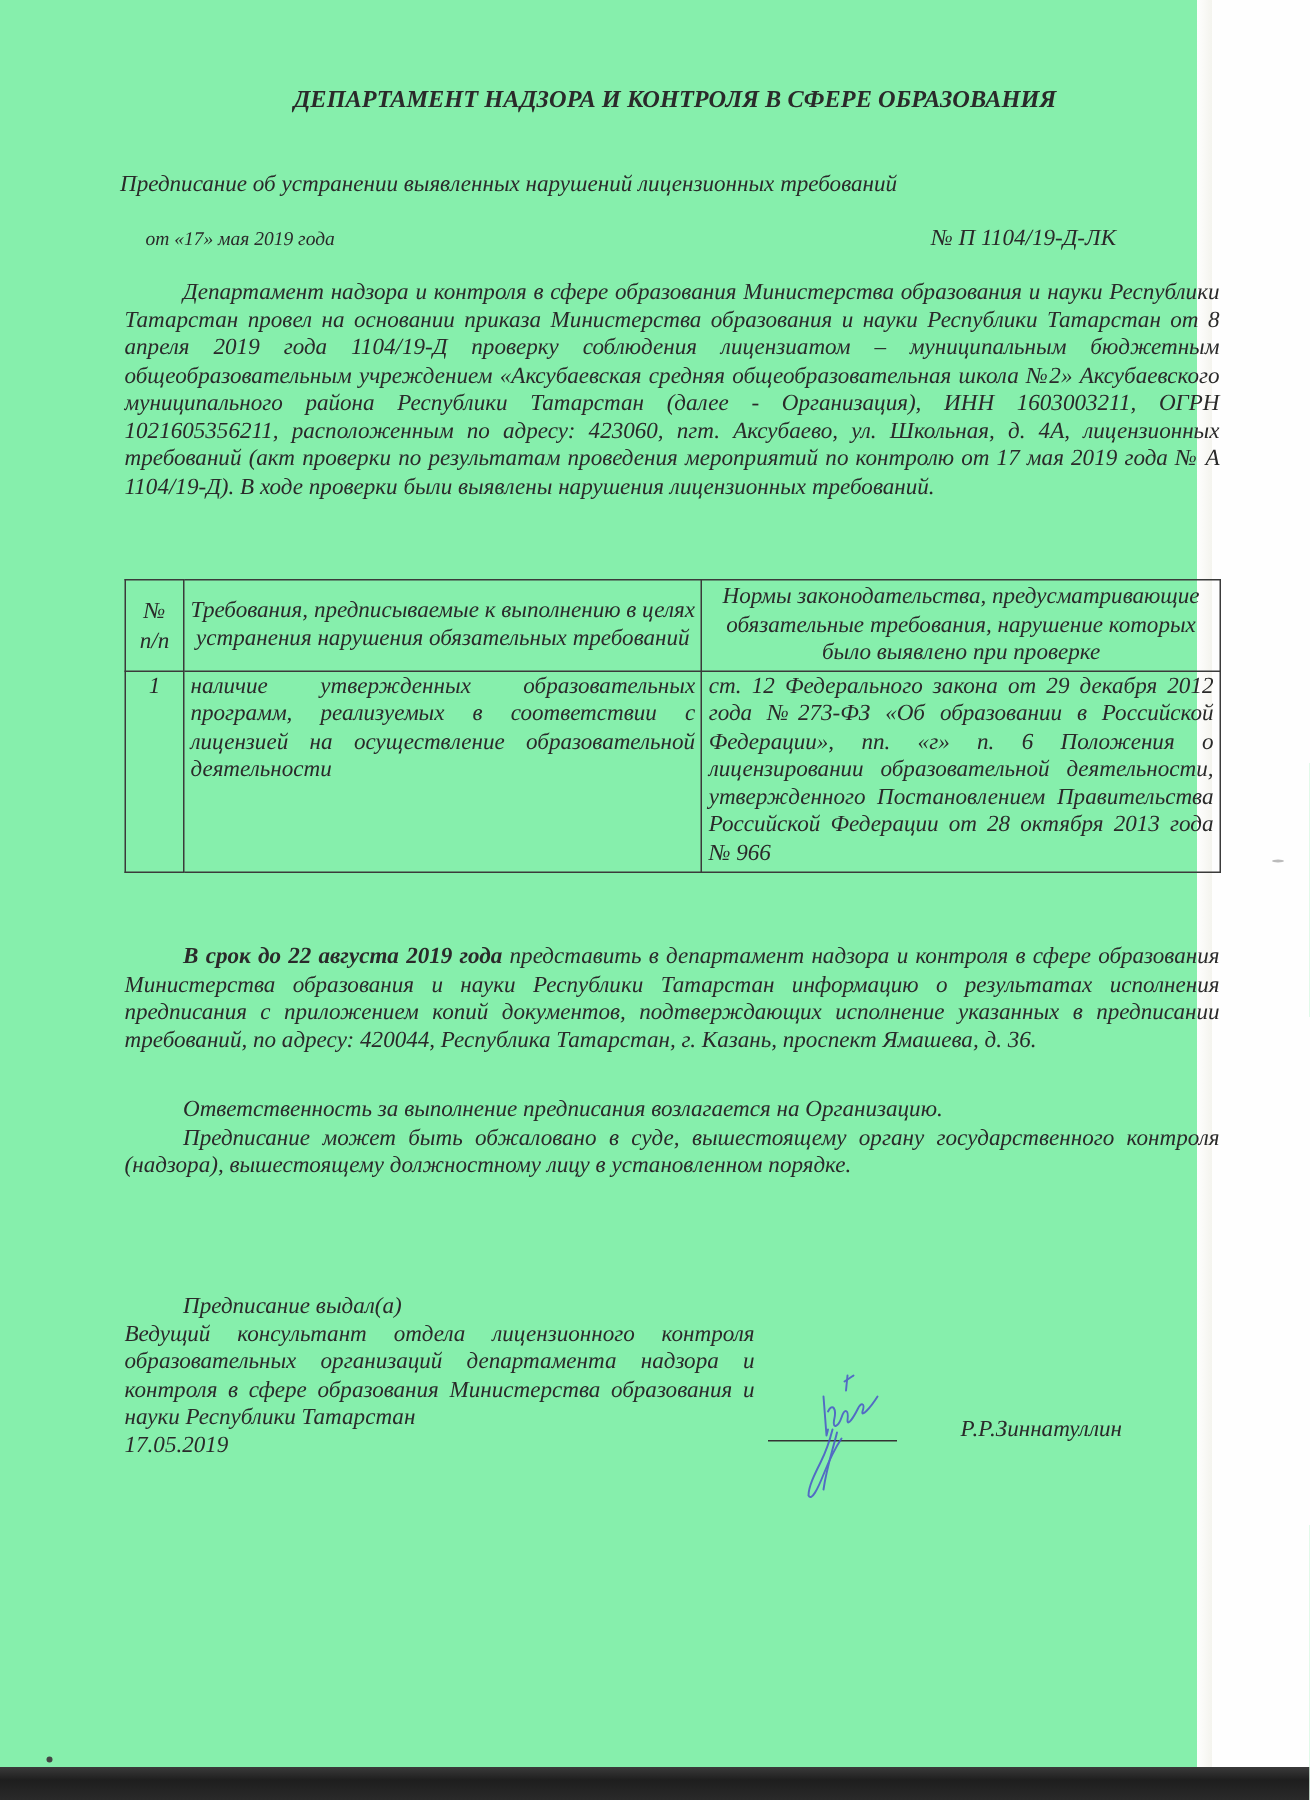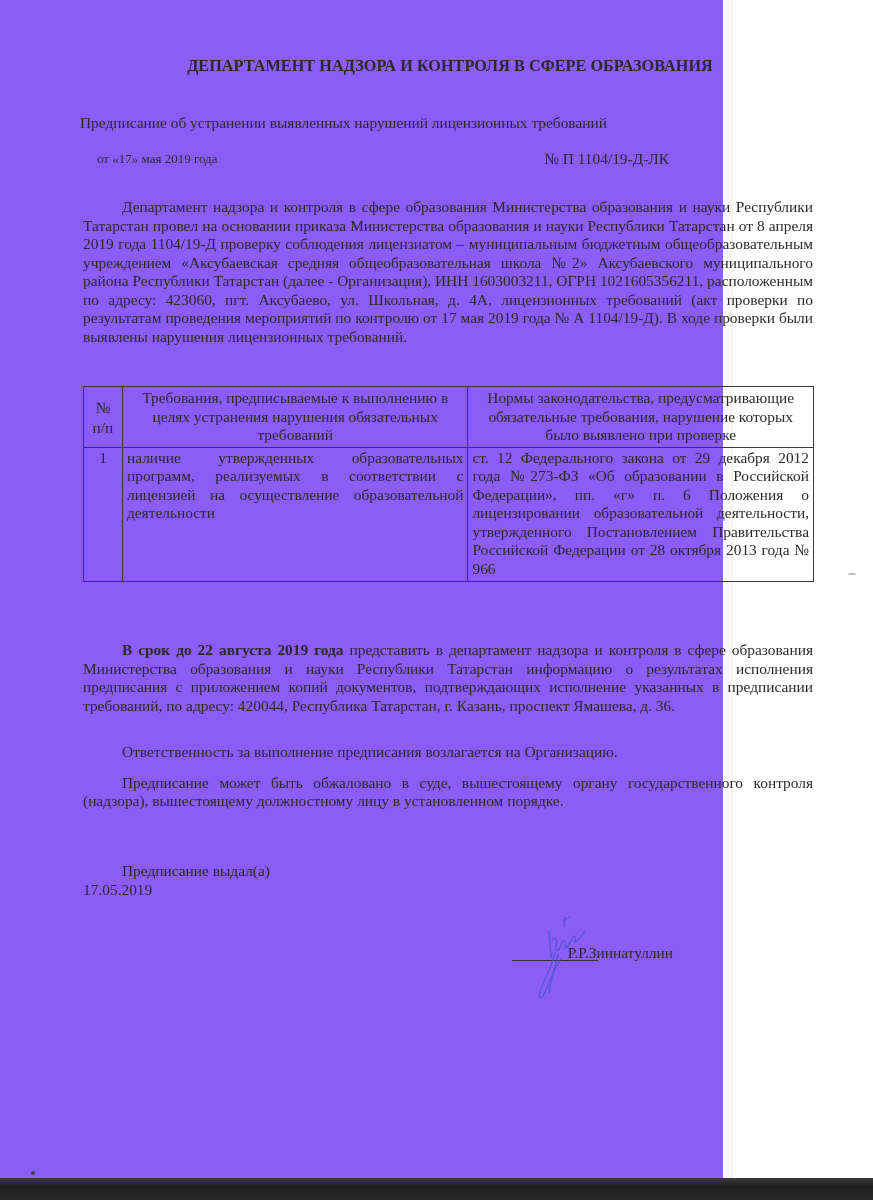--- a/index.html
+++ b/index.html
@@ -12,23 +12,24 @@
     body {
       position: relative;
       font-family: "Liberation Serif", "DejaVu Serif", serif;
       color: #2a2a2a;
       font-size: 15.4px;
       line-height: 18.5px;
     }
     .page {
       position: absolute;
       left: 0; top: 0;
-      width: 733px;
+      width: 808px;
       height: 1178px;
-      background: #8b5cf6;
+      background: #86efac;
+      font-style: italic;
     }
     .right-edge {
       position: absolute;
       right: 0; top: 0;
       width: 10px; height: 1178px;
       background: linear-gradient(to right, #fefefe, #f4f4ee);
     }
     .scan-strip {
       position: absolute;
       left: 0; top: 1178px;
@@ -69,21 +70,20 @@
     }
     .body-block {
       position: absolute;
       left: 83px;
       width: 730px;
       text-align: justify;
     }
     .para {
       text-indent: 39px;
       text-align: justify;
-      margin-top: 12px;
     }
     .intro { top: 186px; }
     .deadline1 { top: 366px; }
     b { font-weight: bold; }
 
     .req-table {
       position: absolute;
       left: 83px; top: 386px;
       width: 731px;
       border-collapse: collapse;
@@ -182,20 +182,21 @@
     <p class="para"><b>В срок до 22 августа 2019 года</b><span> представить в департамент надзора и контроля в сфере образования Министерства образования и науки Республики Татарстан информацию о результатах исполнения предписания с приложением копий документов, подтверждающих исполнение указанных в предписании требований, по адресу: 420044, Республика Татарстан, г. Казань, проспект Ямашева, д. 36.</span></p>
   </div>
 
   <div class="body-block closing">
     <p class="para">Ответственность за выполнение предписания возлагается на Организацию.</p>
     <p class="para">Предписание может быть обжаловано в суде, вышестоящему органу государственного контроля (надзора), вышестоящему должностному лицу в установленном порядке.</p>
   </div>
 
   <div class="issuer">
     <div class="label">Предписание выдал(а)</div>
+    <div class="position">Ведущий консультант отдела лицензионного контроля образовательных организаций департамента надзора и контроля в сфере образования Министерства образования и науки Республики Татарстан</div>
     <div class="sign-date">17.05.2019</div>
   </div>
 
   <div class="sign-line"></div>
 
   <svg class="signature" viewBox="0 0 90 100">
     <g fill="none" stroke="#4a56c8" stroke-width="1.3" stroke-linecap="round" stroke-linejoin="round" opacity="0.85">
       <path d="M24 26 L26 52 L27 48"></path>
       <path d="M27 36 C30 30, 33 34, 31 42 C30 48, 34 46, 36 40 C38 34, 41 34, 40 42 C40 46, 44 40, 47 34 C49 30, 52 30, 50 36 C49 40, 55 34, 60 26"></path>
       <path d="M38 16 L44 12"></path>

